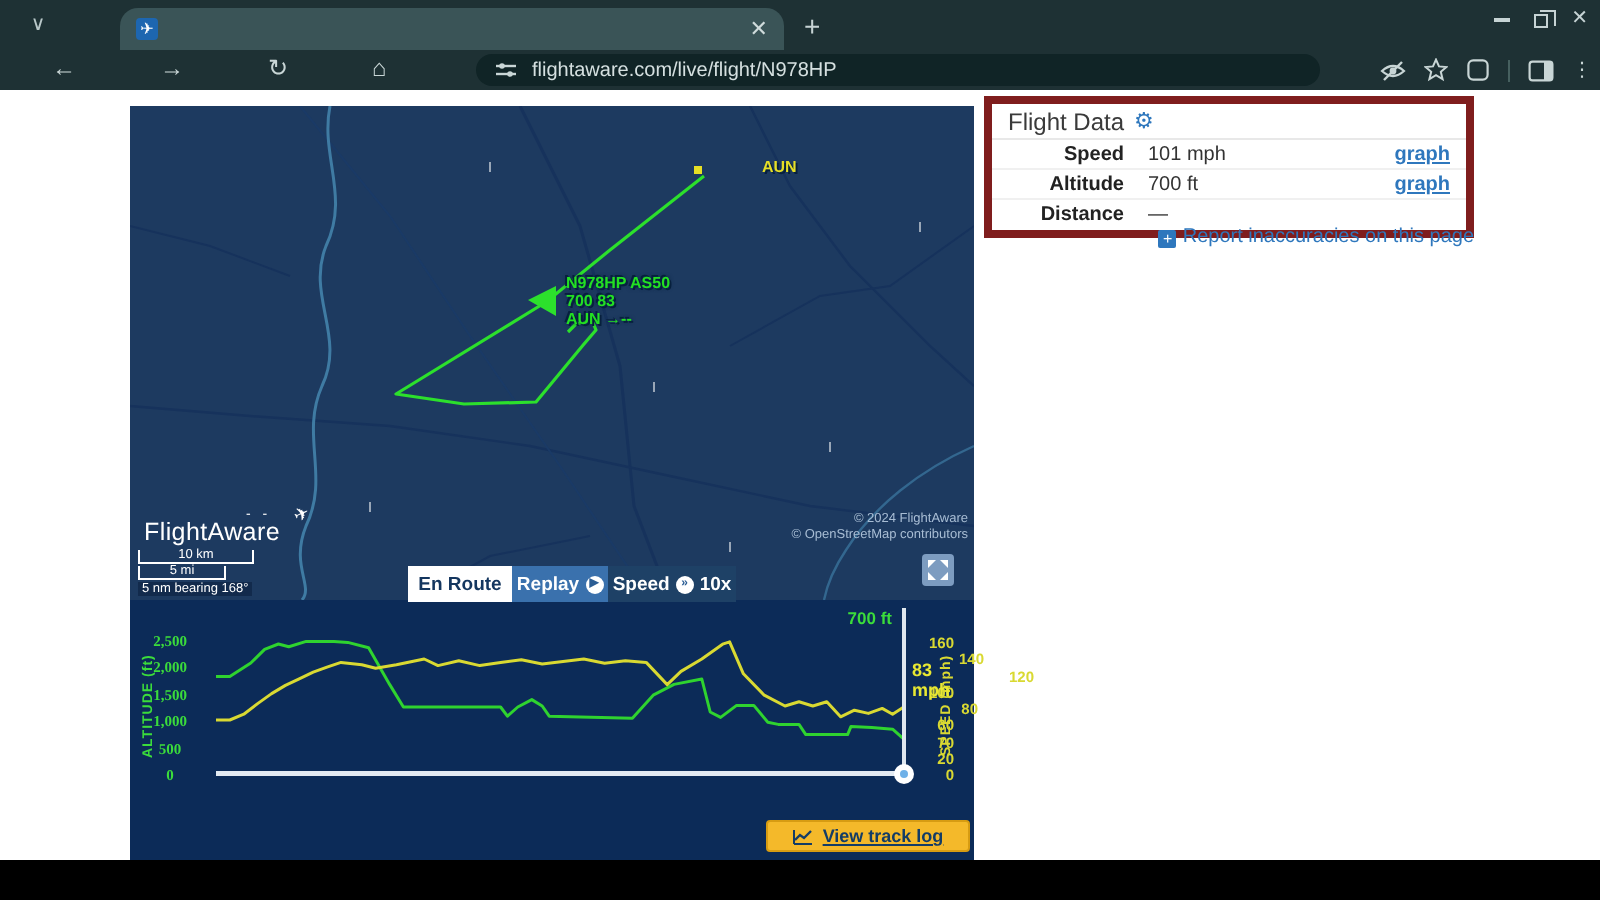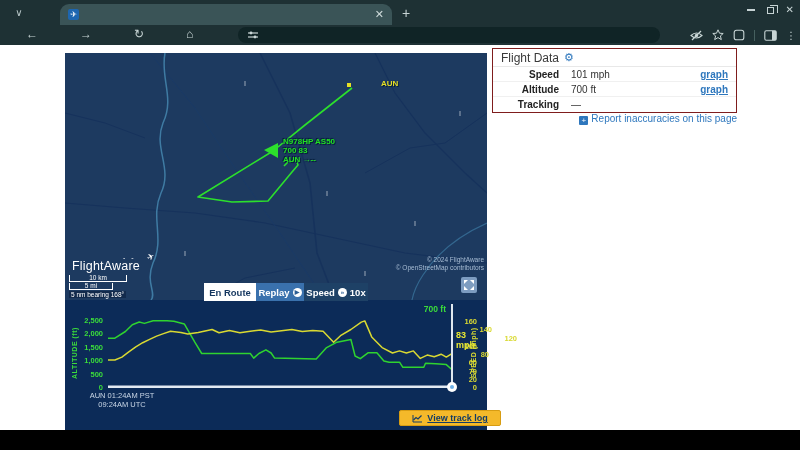--- a/index.html
+++ b/index.html
@@ -66,42 +66,42 @@
   .mc-speed { width:64px; background:#1e4166; color:#fff; }
   .mc-circle { width:9px; height:9px; border-radius:50%; background:#fff; color:#2b5d94; font-size:6px;
     line-height:9px; text-align:center; font-weight:bold; }
   .expand-btn { position:absolute; left:396px; top:224px; width:16px; height:16px; background:#7d9cc0;
     border-radius:2px; z-index:5; }
 
   
   .chart-section { position:absolute; left:0; top:247px; width:422px; height:130px; background:#0c2b58; }
   .plot { position:absolute; left:43px; top:18px; }
   .ytick { position:absolute; font-size:7.5px; font-weight:bold; line-height:8px; }
-  .ytick-left { left:2px; width:36px; text-align:right; }
+  .ytick-left { left:2px; width:36px; text-align:center;font-family:Liberation Serif, serif; }
   .ytick-right { left:392px; width:20px; text-align:right; }
   .axis-label { position:absolute; writing-mode:vertical-rl; transform:rotate(180deg); font-size:7px;
     font-weight:bold; letter-spacing:0.5px; height:70px; text-align:center; }
   .cur-alt { position:absolute; left:300px; top:4px; width:81px; text-align:right; color:#3bdc3b;
     font-size:8.5px; font-weight:bold; }
   .cur-speed { position:absolute; left:391px; top:3px; color:#e8e832; font-size:9px; font-weight:bold;margin-top:27px; }
   .current-line { position:absolute; left:386px; top:4px; width:1.5px; height:84px; background:#dfe7ef; }
   .current-marker { position:absolute; left:382px; top:82px; width:10px; height:10px; border-radius:50%;
     background:#fff; }
   .current-marker:before { content:""; position:absolute; left:3px; top:3px; width:4px; height:4px;
     border-radius:50%; background:#6fb1e8; }
   .time-label { position:absolute; top:92px; width:110px; text-align:center; color:#c9d6e6;
     font-size:7.5px; line-height:8.5px; }
-  .track-log-btn { position:absolute; left:334px; top:110px; width:102px; height:16px; background:#f4b92a;
+  .track-log-btn { position:absolute; left:318px; top:110px; width:102px; height:16px; background:#f4b92a;
     border:1px solid #d79c12; border-radius:2px; display:flex; align-items:center; justify-content:center;
     gap:4px; color:#133c66; font-size:9px; font-weight:bold; }
   .track-log-btn span { text-decoration:underline; }
 
   
   .flight-card { position:absolute; left:492px; top:3px; width:245px; background:#fff;
-    border:1px solid #7f1d1d; }
+    border:4px solid #7f1d1d; }
   .fc-header { height:18px; display:flex; align-items:center; padding:0 8px; gap:5px;
     border-bottom:1px solid #e8e8e8; color:#3a3a3a; font-size:12px; }
   .fc-gear { color:#2e77bd; font-size:11px; }
   .fd-row { height:15px; display:flex; align-items:center; padding:0 8px; border-bottom:1px solid #f0f0f0; }
   .fd-row:last-child { border-bottom:none; }
   .fd-label { width:58px; text-align:right; font-weight:bold; color:#222; font-size:10px; }
   .fd-value { margin-left:12px; color:#333; font-size:10px; }
   .fd-link { margin-left:auto; color:#2e77bd; font-size:10px; font-weight:bold; text-decoration:underline; }
   .report-row { position:absolute; left:492px; top:68px; width:245px; text-align:right;
     color:#2e77bd; font-size:10px; font-weight:normal; }
@@ -133,20 +133,21 @@
       <div class="nav-ic" style="left:80px">→</div>
       <div class="nav-ic" style="left:134px">↻</div>
       <div class="nav-ic" style="left:186px">⌂</div>
       <div class="omnibox">
         <svg class="tune-icon" viewBox="0 0 10 10">
           <line x1="0" y1="3" x2="10" y2="3" stroke="#c9d6d6" stroke-width="1.2"></line>
           <line x1="0" y1="7" x2="10" y2="7" stroke="#c9d6d6" stroke-width="1.2"></line>
           <circle cx="3" cy="3" r="1.4" fill="#c9d6d6"></circle>
             <circle cx="7" cy="7" r="1.4" fill="#c9d6d6"></circle>
         </svg>
+        <span class="omnibox-url">flightaware.com/live/flight/N978HP</span>
       </div>
       <div class="tb-right">
         <svg width="13" height="11" viewBox="0 0 13 11">
           <path d="M1,5.5 Q6.5,0.5 12,5.5 Q6.5,10.5 1,5.5 Z" fill="none" stroke="#c9d6d6" stroke-width="1.1"></path>
           <circle cx="6.5" cy="5.5" r="1.7" fill="#c9d6d6"></circle>
           <line x1="2" y1="10" x2="11" y2="1" stroke="#c9d6d6" stroke-width="1.2"></line>
         </svg>
         <svg width="12" height="12" viewBox="0 0 12 12">
           <path d="M6,0.8 L7.5,4.2 L11.2,4.5 L8.4,6.9 L9.3,10.6 L6,8.6 L2.7,10.6 L3.6,6.9 L0.8,4.5 L4.5,4.2 Z" fill="none" stroke="#c9d6d6" stroke-width="1"></path>
         </svg>
@@ -269,24 +270,20 @@
             <div class="ytick ytick-right" style="top: 67.5294px; color: rgb(217, 217, 50);">70</div>
             <div class="ytick ytick-right" style="top: 75.7647px; color: rgb(217, 217, 50);">20</div>
             <div class="ytick ytick-right" style="top: 84px; color: rgb(217, 217, 50);">0</div>
           </div>
         <div class="axis-label" style="left:6px; top:18px; color:#3bdc3b">ALTITUDE (ft)</div>
         <div class="axis-label" style="left:405px; top:18px; color:#d9d932">SPEED (mph)</div>
         <div class="cur-alt">700 ft</div>
         <div class="cur-speed">83 mph</div>
         <div class="current-line"></div>
         <div class="current-marker"></div>
-        <div class="time-label" style="left:2px">
-          <div>AUN 01:24AM PST</div>
-          <div>09:24AM UTC</div>
-        </div>
         <div class="track-log-btn">
           <svg width="11" height="9" viewBox="0 0 11 9">
             <polyline points="1,8 1,1" stroke="#133c66" stroke-width="1" fill="none"></polyline>
             <polyline points="1,8 10,8" stroke="#133c66" stroke-width="1" fill="none"></polyline>
             <polyline points="1.5,6 4,3.5 6,5 9.5,1.5" stroke="#133c66" stroke-width="1.2" fill="none"></polyline>
           </svg>
           <span>View track log</span>
         </div>
       </div>
     </div>
@@ -301,21 +298,21 @@
             <span class="fd-label">Speed</span>
             <span class="fd-value">101 mph</span>
             <span class="fd-link">graph</span>
           </div>
           <div class="fd-row">
             <span class="fd-label">Altitude</span>
             <span class="fd-value">700 ft</span>
             <span class="fd-link">graph</span>
           </div>
           <div class="fd-row">
-            <span class="fd-label">Tracking</span>
+            <span class="fd-label">Distance</span>
             <span class="fd-value">—</span>
           </div>
         </div>
     </div>
     <div class="report-row">
       <span class="report-icon">+</span><span>Report inaccuracies on this page</span>
     </div>
   </div>
 
   <div class="shelf">

